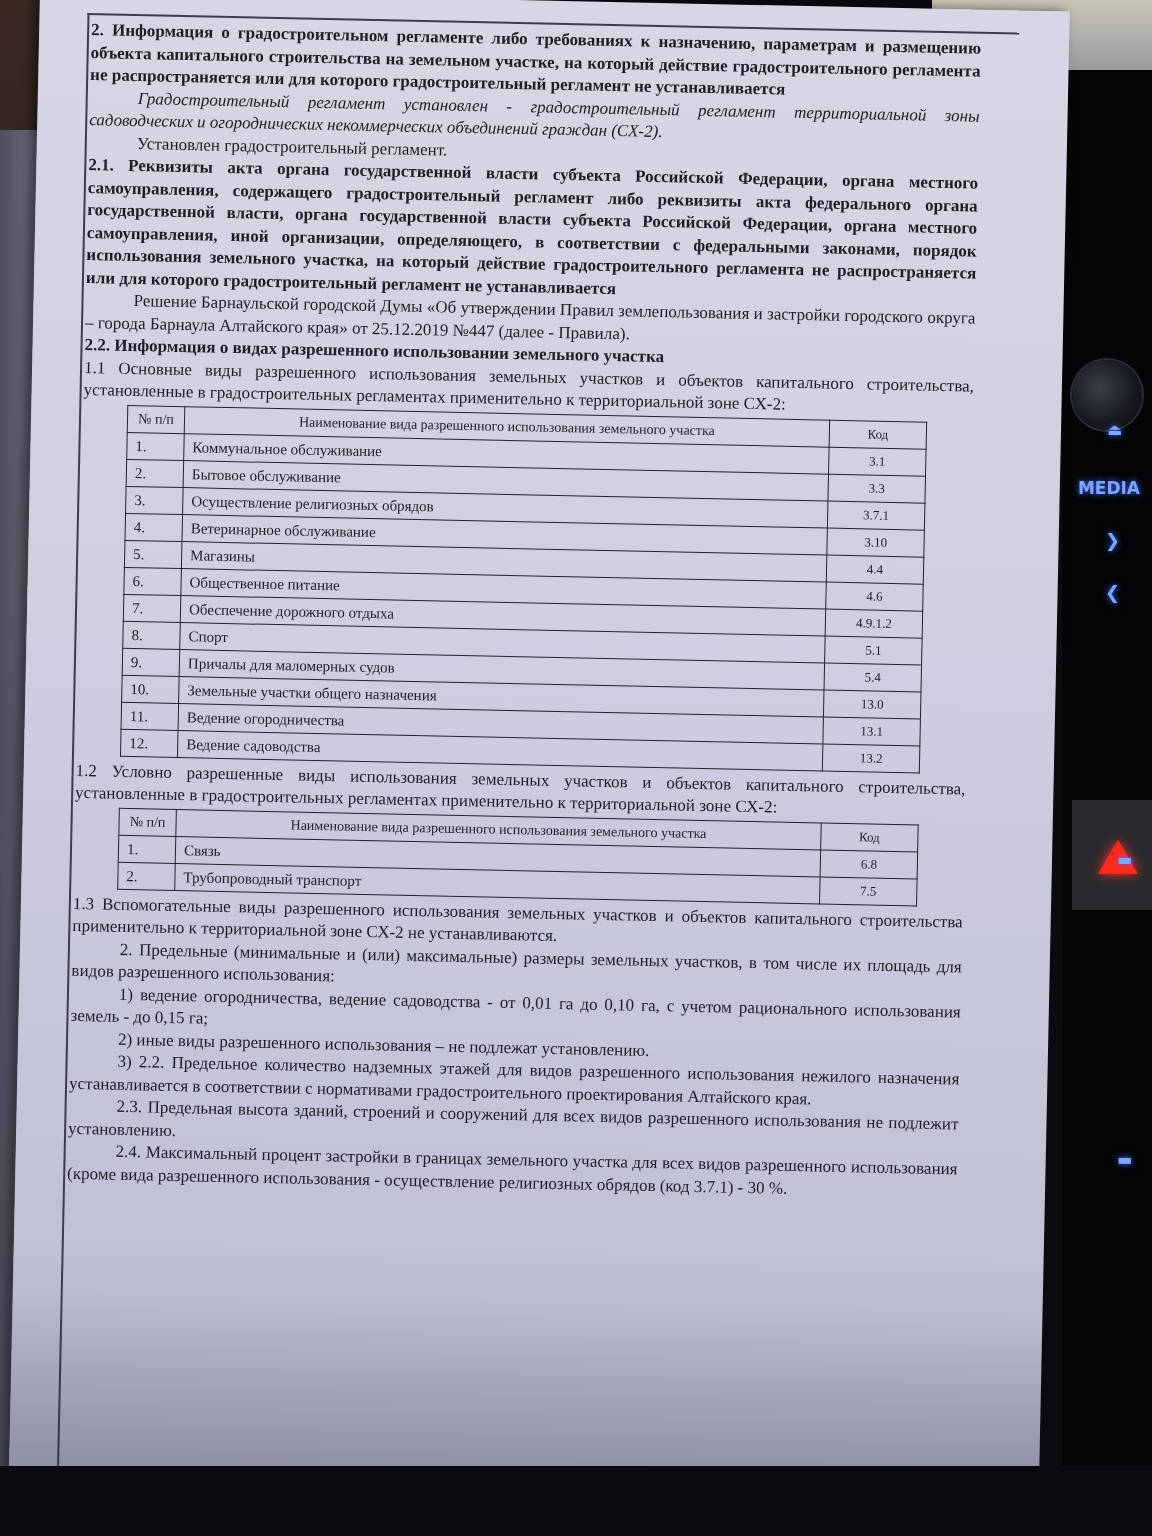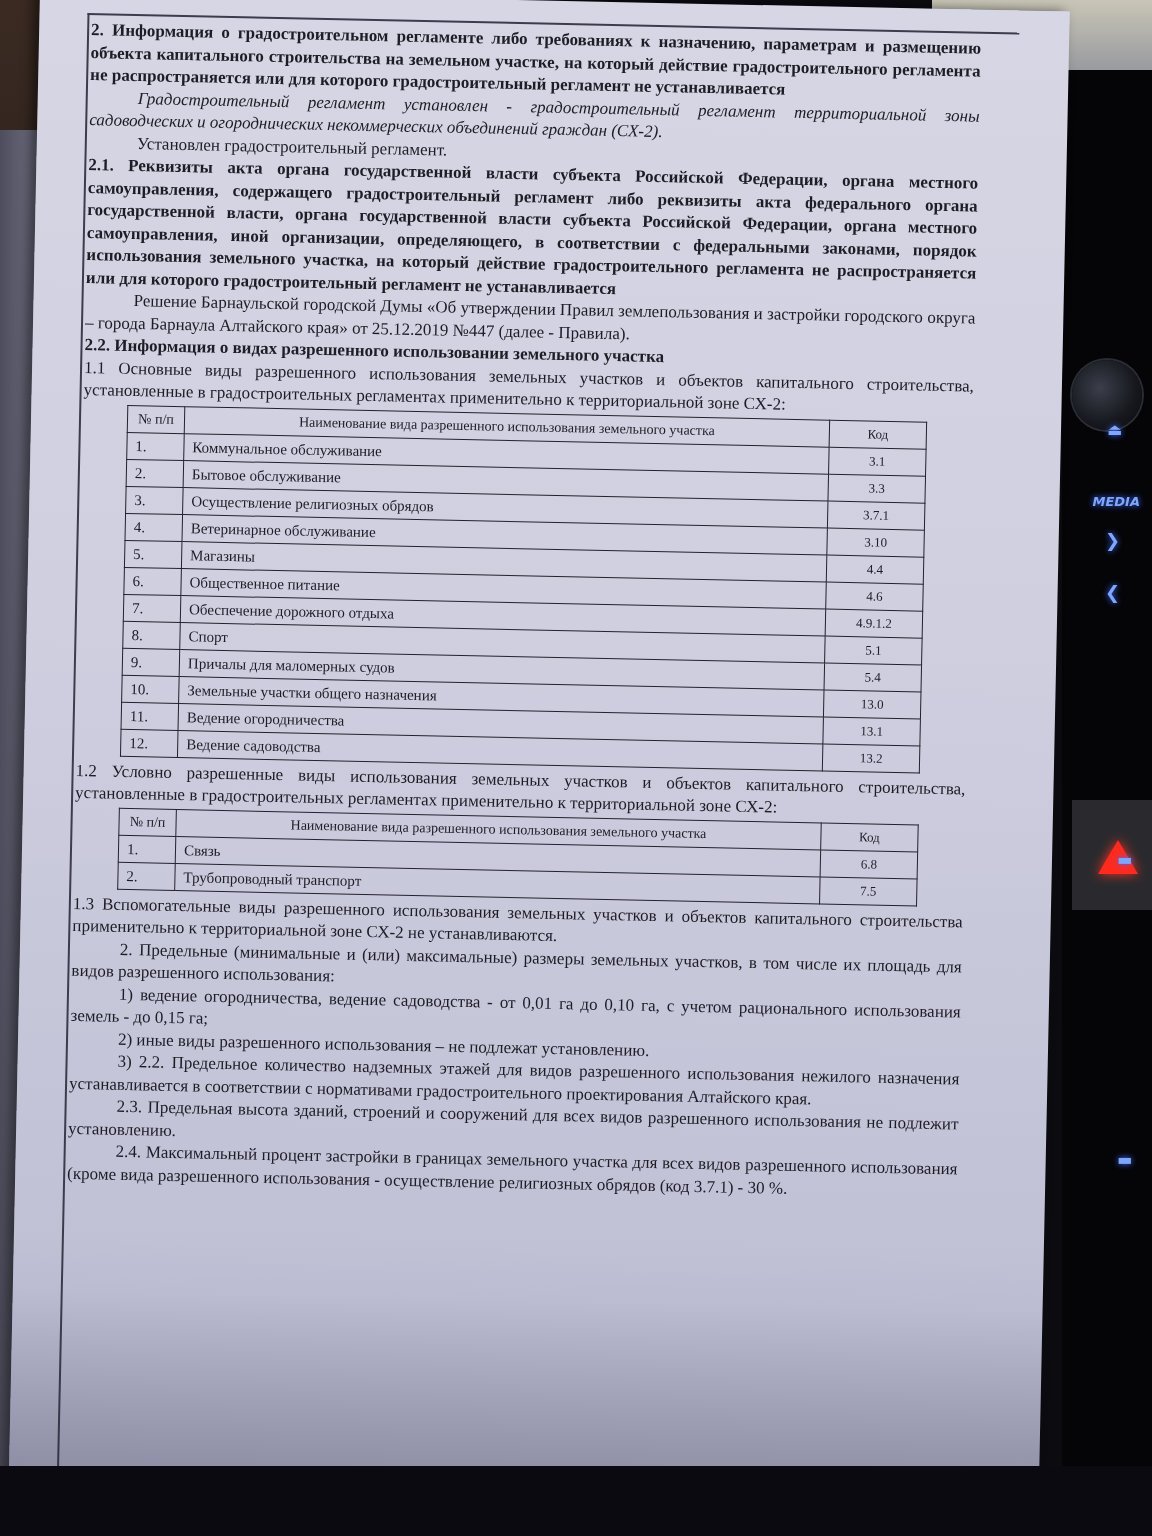--- a/index.html
+++ b/index.html
@@ -86,21 +86,21 @@
 </head>
 <body>
 
 <div class="bg-left"></div>
 <div class="bg-left-page"></div>
 <div class="bg-top-strip"></div>
 
 <div class="dash">
   <div class="dash-knob"></div>
   <div class="dash-led" style="right:30px;top:350px;font-size:16px;">⏏</div>
-  <div class="dash-led" style="right:12px;top:424px;font-size:13px;font-style:italic;">MEDIA</div>
+  <div class="dash-led" style="right:12px;top:408px;font-size:17px;">MEDIA</div>
   <div class="dash-led" style="right:32px;top:460px;font-size:18px;">❯</div>
   <div class="dash-led" style="right:32px;top:512px;font-size:18px;">❮</div>
   <div class="hazard-panel"></div>
   <div class="hazard"></div>
   <div class="dash-led" style="right:20px;top:780px;font-size:16px;">▬</div>
   <div class="dash-led" style="right:20px;top:1080px;font-size:16px;">▬</div>
 </div>
 
 <div class="paper">
   <div class="frame"></div>

